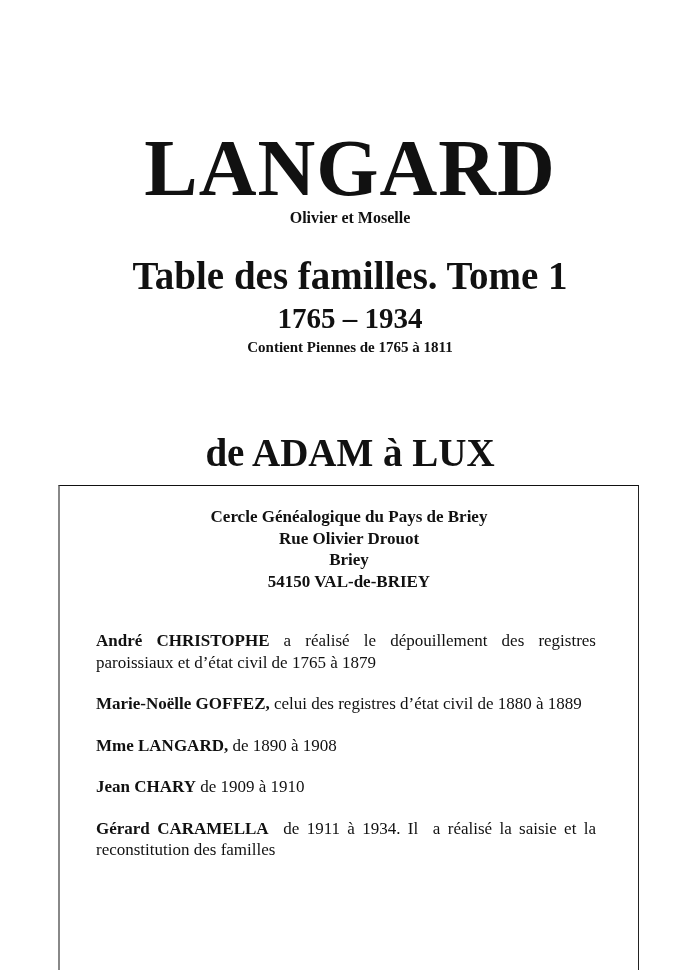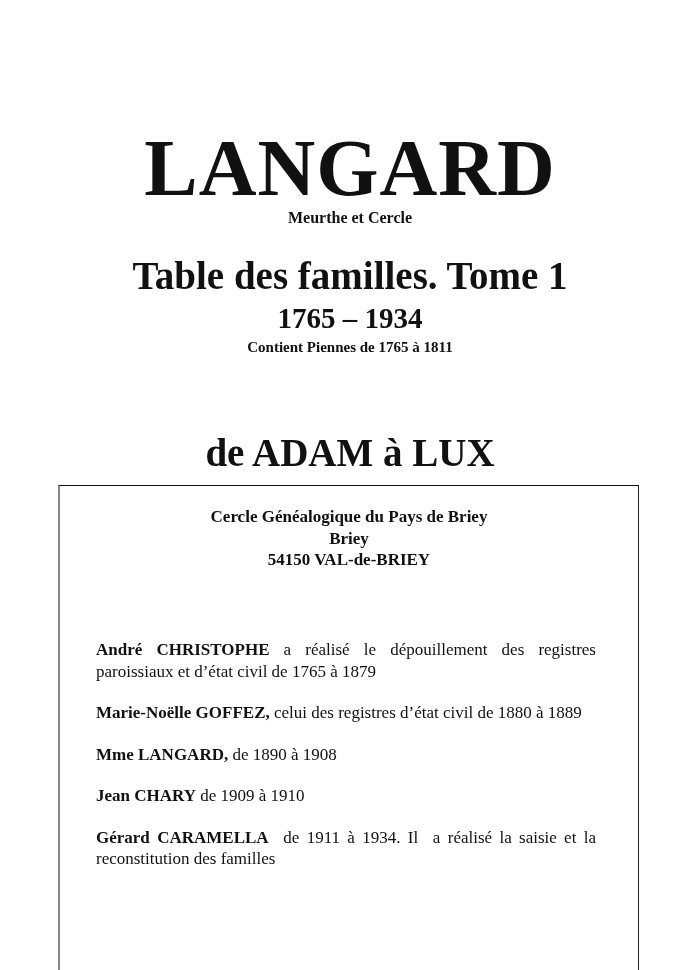--- a/index.html
+++ b/index.html
@@ -74,46 +74,47 @@
       top: 20px;
       width: 100%;
       text-align: center;
       font-weight: bold;
       font-size: 17px;
       line-height: 21.5px;
     }
     .credits {
       position: absolute;
       left: 36px;
-      top: 153px;
+      top: 144px;
       width: 500px;
       font-size: 17px;
       line-height: 21.5px;
     }
     .credit {
       margin: 0 0 20px 0;
       text-align: justify;
     }
     .credit b {
       font-weight: bold;
     }
   </style>
 </head>
 <body>
 
 <div class="center title">LANGARD</div>
-<div class="center subtitle">Meurthe et Cercle</div>
+<div class="center subtitle">Olivier et Moselle</div>
 <div class="center vol-title">Table des familles. Tome 1</div>
 <div class="center years">1765 – 1934</div>
 <div class="center contains">Contient Piennes de 1765 à 1811</div>
 <div class="center range">de ADAM à LUX</div>
 
 <div class="box">
   <div class="org">
     <div>Cercle Généalogique du Pays de Briey</div>
+    <div>Rue Olivier Drouot</div>
     <div>Briey</div>
     <div>54150 VAL-de-BRIEY</div>
   </div>
   <div class="credits">
     <p class="credit"><b>André CHRISTOPHE</b><span> a réalisé le dépouillement des registres paroissiaux et d’état civil de 1765 à 1879</span></p>
     <p class="credit"><b>Marie-Noëlle GOFFEZ,</b><span> celui des registres d’état civil de 1880 à 1889</span></p>
     <p class="credit"><b>Mme LANGARD,</b><span> de 1890 à 1908</span></p>
     <p class="credit"><b>Jean CHARY</b><span> de 1909 à 1910</span></p>
     <p class="credit"><b>Gérard CARAMELLA</b><span style="white-space: pre-wrap;">  de 1911 à 1934. Il  a réalisé la saisie et la reconstitution des familles</span></p>
   </div>

